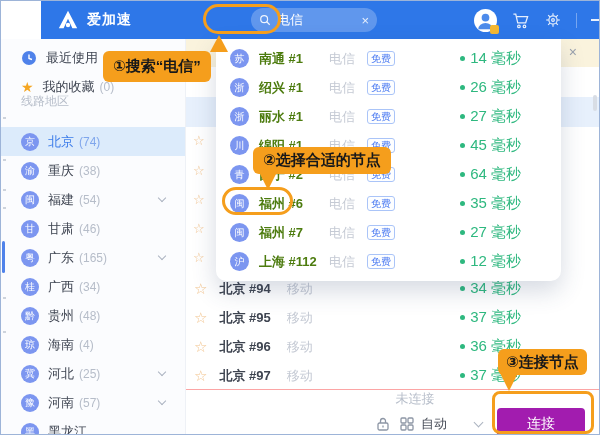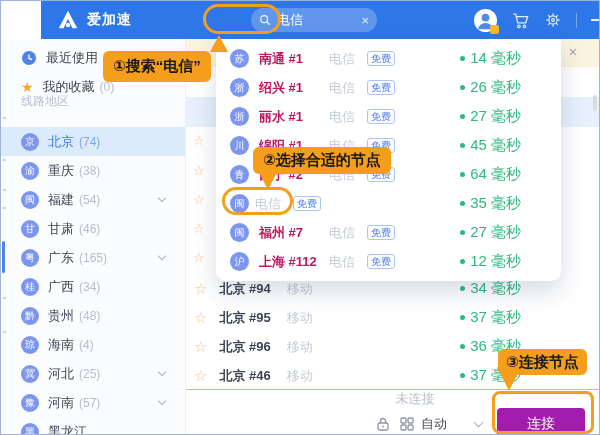--- a/index.html
+++ b/index.html
@@ -71,21 +71,21 @@
   .sb-chev { width:7px; height:7px; border-right:1.5px solid #ABB3C0; border-bottom:1.5px solid #ABB3C0;
              transform:rotate(45deg); margin-left:28px; margin-top:-4px; }
   .connect-btn { width:88px; height:32px; margin-left:15px; background:#a21caf; color:#fff; border:none;
                  border-radius:4px; font-size:14px; font-family:inherit; cursor:pointer; }
 
   
   .dropdown { position:absolute; left:215px; top:38px; width:345px; height:242px; background:#fff;
               border-radius:0 0 10px 10px; box-shadow:0 10px 24px rgba(50,70,110,.20); z-index:20; padding-top:5px; }
   .drow { height:29px; display:flex; align-items:center; padding:0 40px 0 14px; cursor:pointer; }
   .drow .cbadge { width:19px; height:19px; min-width:19px; font-size:10px; }
-  .drow .nm { margin-left:10px; min-width:64px; font-size:13px; font-weight:600; color:#be185d; }
+  .drow .nm { margin-left:10px; min-width:64px; font-size:13px; font-weight:600; color:#4d7c0f; }
   .drow .car { font-size:13px; color:#C5CAD4; margin-left:6px; }
   .freetag { margin-left:12px; font-size:10px; color:#4D7CF2; border:1px solid #AAC4F8; border-radius:3px;
              padding:0 3px; height:15px; line-height:14px; background:#FDFEFF; }
 
   
   .anno { position:absolute; z-index:30; }
   .ring { border:3px solid #F59E1C; border-radius:16px; background:transparent; }
   .callout { background:#F59E1C; border-radius:6px; color:#17181A; font-weight:bold; font-size:15px;
              display:flex; align-items:center; padding:12px 10px; white-space:nowrap; }
   .arr-up { width:0; height:0; border-left:9px solid transparent; border-right:9px solid transparent;
@@ -276,21 +276,21 @@
         <span class="star">☆</span>
         <span class="nm">北京 #96</span>
         <span class="car">移动</span>
         <span class="lat">
             <span class="dot"></span>
           <span class="val">36 毫秒</span>
           </span>
       </div>
       <div class="nrow">
         <span class="star">☆</span>
-        <span class="nm">北京 #46</span>
+        <span class="nm">北京 #97</span>
         <span class="car">移动</span>
         <span class="lat">
             <span class="dot"></span>
           <span class="val">37 毫秒</span>
           </span>
       </div>
     </div>
 
     <div class="statusbar">
       <span class="status-txt">未连接</span>
@@ -359,20 +359,21 @@
       <span class="nm">西宁 #2</span>
       <span class="car">电信</span>
       <span class="freetag">免费</span>
       <span class="lat">
           <span class="dot"></span>
         <span class="val">64 毫秒</span>
         </span>
     </div>
     <div class="drow">
       <span class="cbadge">闽</span>
+      <span class="nm">福州 #6</span>
       <span class="car">电信</span>
       <span class="freetag">免费</span>
       <span class="lat">
           <span class="dot"></span>
         <span class="val">35 毫秒</span>
         </span>
     </div>
     <div class="drow">
       <span class="cbadge">闽</span>
       <span class="nm">福州 #7</span>

